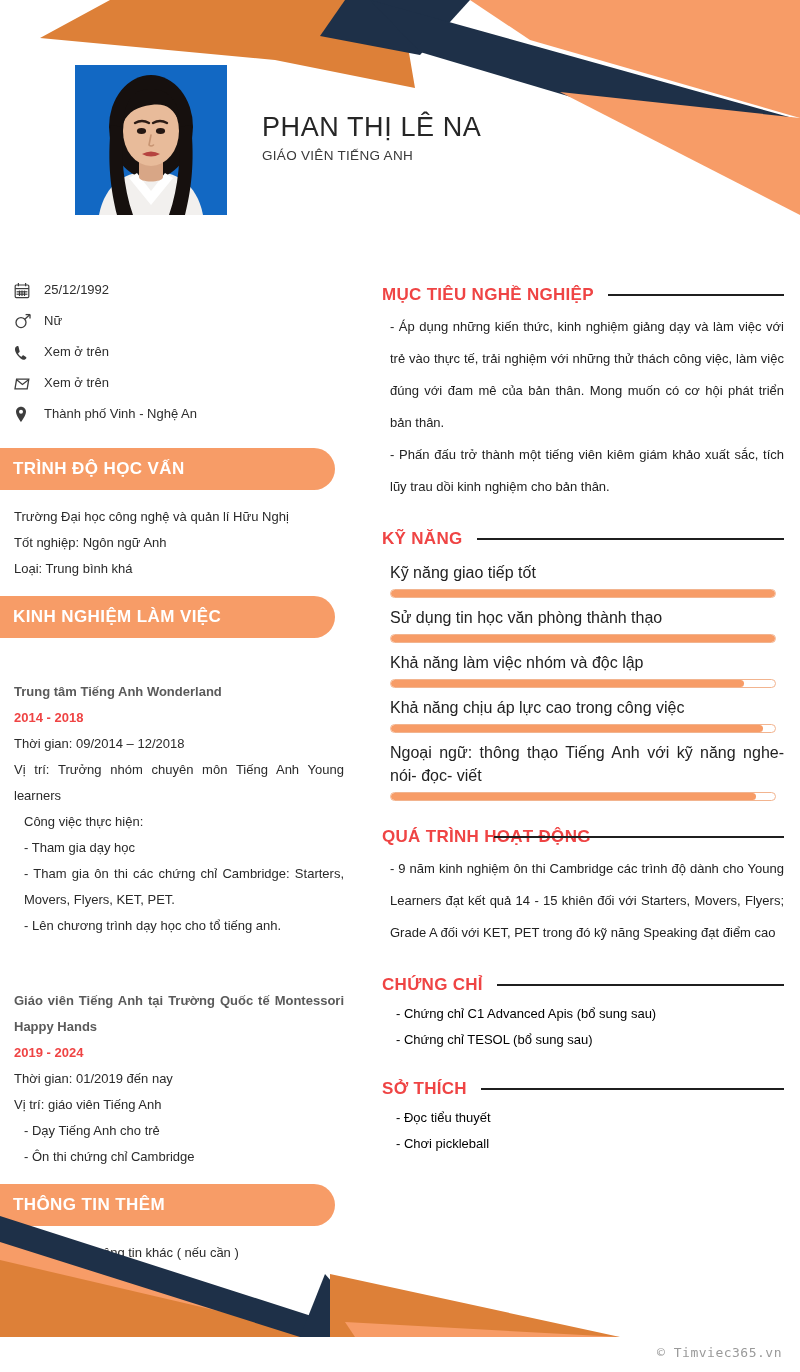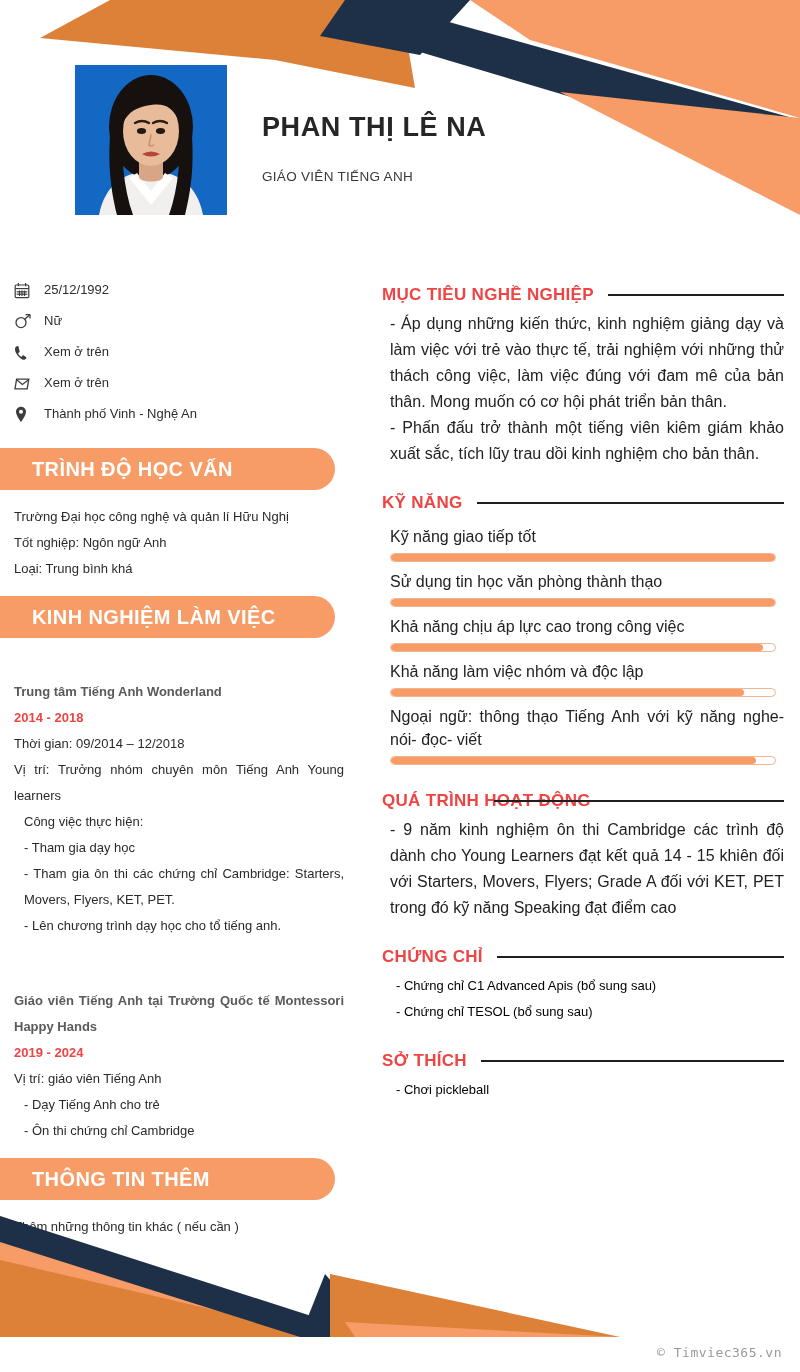--- a/index.html
+++ b/index.html
@@ -39,26 +39,26 @@
   }
   .photo-svg { display: block; width: 152px; height: 150px; }
 
   .name-block {
     position: absolute;
     left: 262px; top: 112px;
   }
   .cv-name {
     font-size: 27px;
     letter-spacing: 0.6px;
-    font-weight: 700;
+    font-weight: 400;
     color: #262626;
     white-space: nowrap;
   }
   .cv-role {
-    margin-top: 26px;
+    margin-top: 5px;
     font-size: 13.5px;
     letter-spacing: 0.3px;
     color: #3a3a3a;
     white-space: nowrap;
   }
 
   
   .left-col {
     position: absolute;
     left: 14px; top: 275px;
@@ -93,24 +93,24 @@
   }
 
   
   .pill {
     background: #f79c67;
     color: #ffffff;
     border-radius: 0 22px 22px 0;
     height: 42px;
     display: flex;
     align-items: center;
-    padding-left: 32px;
+    padding-left: 13px;
     margin-left: -14px;
     width: 335px;
-    font-size: 20px;
+    font-size: 17px;
     font-weight: 700;
     letter-spacing: 0.4px;
     margin-top: 14px;
     margin-bottom: 14px;
   }
 
   .left-body { font-size: 13px; line-height: 26px; color: #2a2a2a; }
   .left-body p { margin: 0; }
   .left-body .just { text-align: justify; }
   .left-body .bold { font-weight: 700; color: #5a5a5a; margin-top: 41px; }
@@ -141,22 +141,22 @@
   }
   
   .sec-head.overlap .rule {
     position: absolute;
     left: 112px;
     right: 0;
     margin-left: 0;
   }
 
   .rt-body {
-    font-size: 16px;
-    line-height: 26px;
+    font-size: 13px;
+    line-height: 32px;
     color: #222;
     text-align: justify;
     padding-left: 8px;
   }
   .rt-body p { margin: 0; }
   .rt-list { font-size: 13px; line-height: 26px; color: #000000; padding-left: 14px; }
   .rt-list p { margin: 0; }
 
   .sec-gap { height: 26px; }
   .sec-gap-sm { height: 18px; }
@@ -325,20 +325,21 @@
       <p class="indent">- Tham gia dạy học</p>
       <p class="indent just">- Tham gia ôn thi các chứng chỉ Cambridge: Starters, Movers, Flyers, KET, PET.</p>
       <p class="indent">- Lên chương trình dạy học cho tổ tiếng anh.</p>
     </div>
 
     <div class="spacer-sm"></div>
 
     <div class="group">
       <p class="bold just">Giáo viên Tiếng Anh tại Trường Quốc tế Montessori Happy Hands</p>
       <p class="bold-dark">2019 - 2024</p>
+      <p>Thời gian: 01/2019 đến nay</p>
       <p>Vị trí: giáo viên Tiếng Anh</p>
       <p class="indent">- Dạy Tiếng Anh cho trẻ</p>
       <p class="indent">- Ôn thi chứng chỉ Cambridge</p>
     </div>
   </div>
 
   <div class="pill">THÔNG TIN THÊM</div>
   <div class="left-body">
     <p>Thêm những thông tin khác ( nếu cần )</p>
   </div>
@@ -371,30 +372,30 @@
     </div>
 
     <div class="skill">
       <div class="skill-label">Sử dụng tin học văn phòng thành thạo</div>
       <div class="skill-track">
         <div class="skill-fill" style="width:100%"></div>
       </div>
     </div>
 
     <div class="skill">
+      <div class="skill-label">Khả năng làm việc nhóm và độc lập</div>
+      <div class="skill-track">
+        <div class="skill-fill" style="width:92%"></div>
+      </div>
+    </div>
+
+    <div class="skill">
       <div class="skill-label">Khả năng chịu áp lực cao trong công việc</div>
       <div class="skill-track">
         <div class="skill-fill" style="width:97%"></div>
-      </div>
-    </div>
-
-    <div class="skill">
-      <div class="skill-label">Khả năng làm việc nhóm và độc lập</div>
-      <div class="skill-track">
-        <div class="skill-fill" style="width:92%"></div>
       </div>
     </div>
 
     <div class="skill">
       <div class="skill-label">Ngoại ngữ: thông thạo Tiếng Anh với kỹ năng nghe- nói- đọc- viết</div>
       <div class="skill-track">
         <div class="skill-fill" style="width:95%"></div>
       </div>
     </div>
   </div>
@@ -420,20 +421,21 @@
     <p>- Chứng chỉ TESOL (bổ sung sau)</p>
   </div>
 
   <div class="sec-gap"></div>
 
   <div class="sec-head">
     <span class="title">SỞ THÍCH</span>
     <span class="rule"></span>
   </div>
   <div class="rt-list">
+    <p>- Đọc tiểu thuyết</p>
     <p>- Chơi pickleball</p>
   </div>
 </div>
 
 <svg class="deco-bottom" viewBox="0 0 800 170" preserveAspectRatio="none">
   <polygon points="0,14 0,135 350,135 240,100" fill="#f79c67"></polygon>
   <polygon points="0,58 0,135 330,135" fill="#dd8038"></polygon>
   <polygon points="0,14 330,120 380,135 300,135 0,40" fill="#1e3048"></polygon>
   <polygon points="325,72 380,135 300,135" fill="#1e3048"></polygon>
   <polygon points="330,72 620,135 330,135" fill="#dd8038"></polygon>

